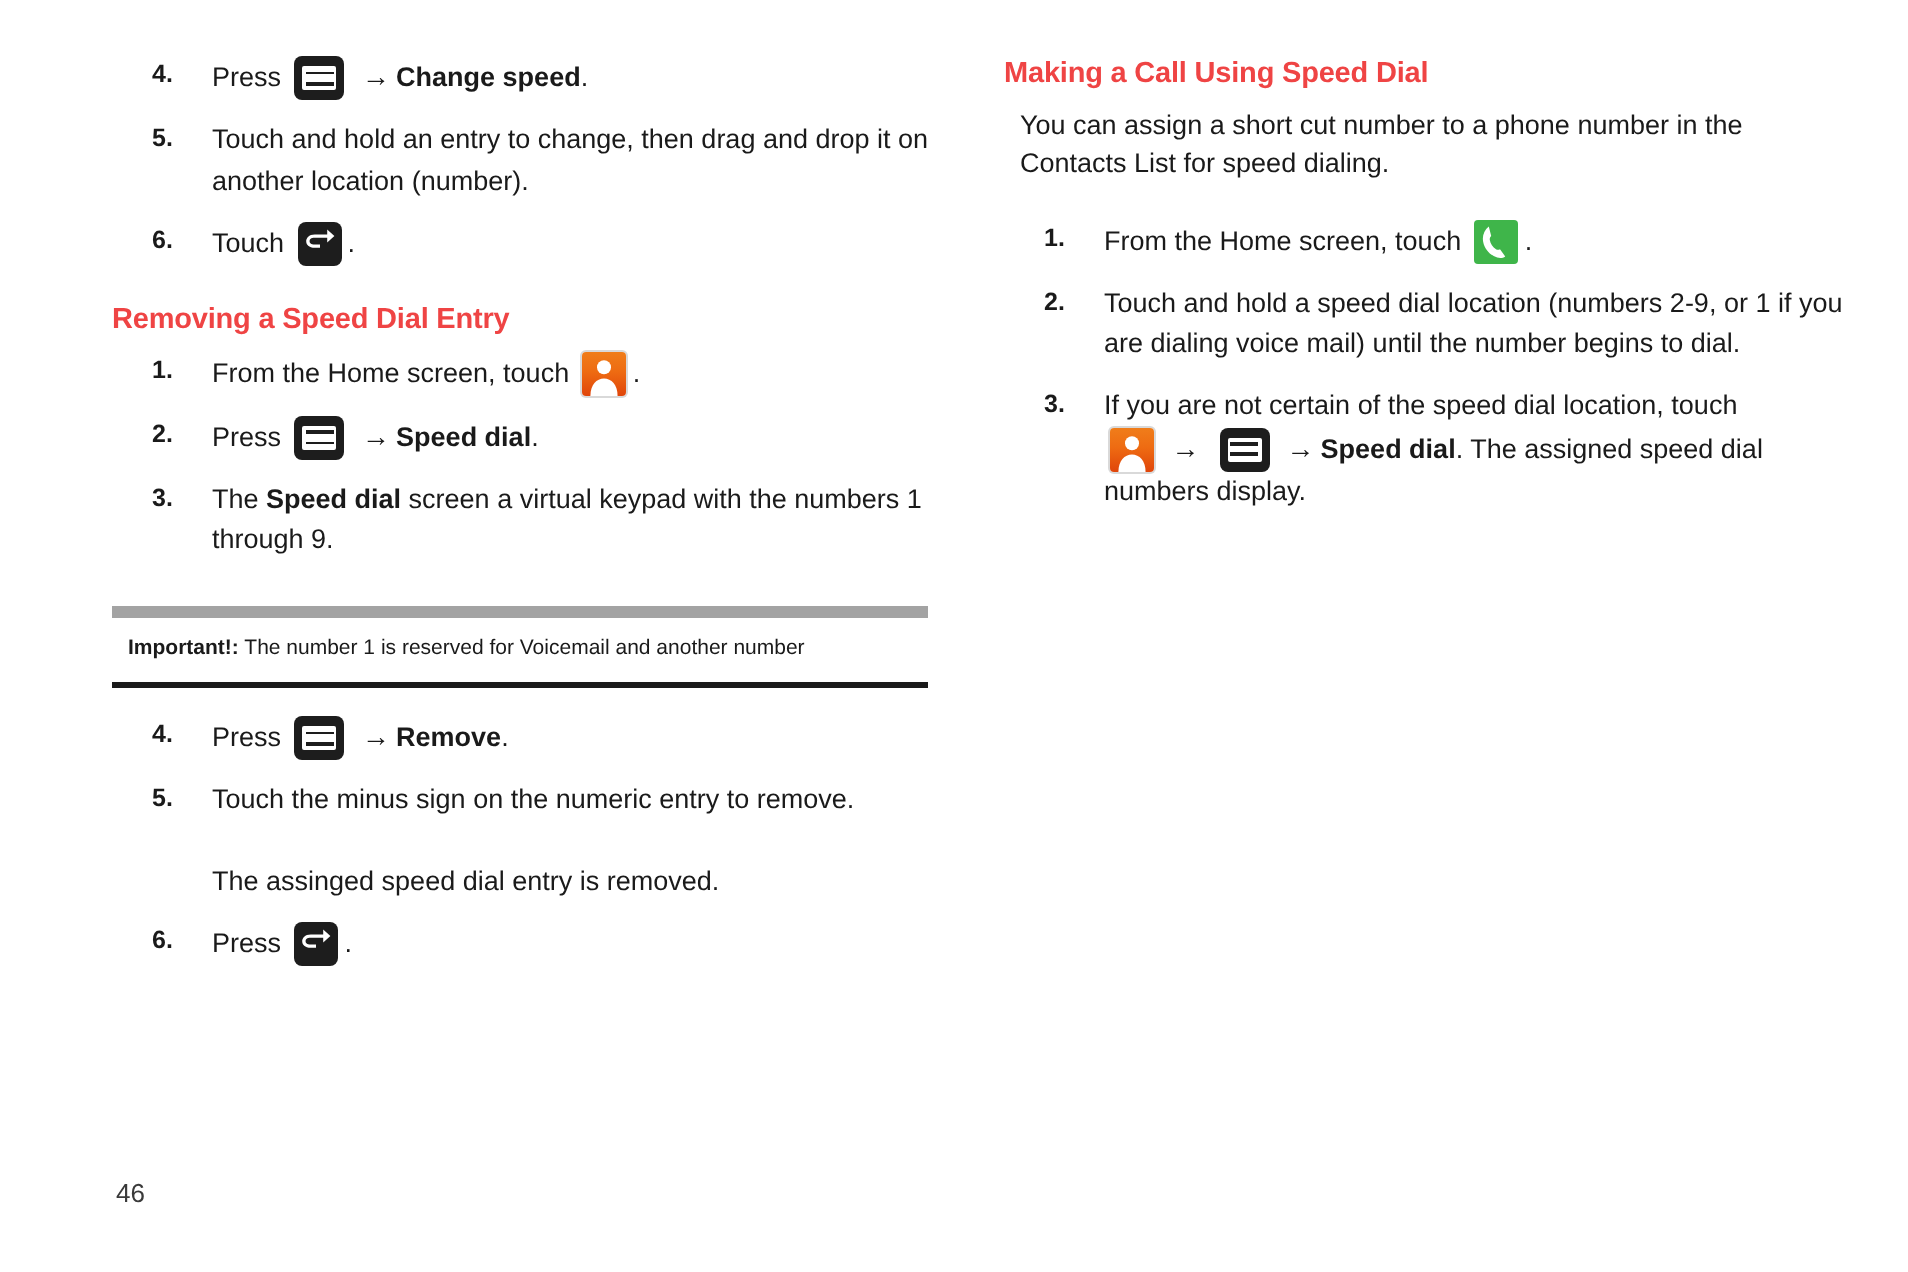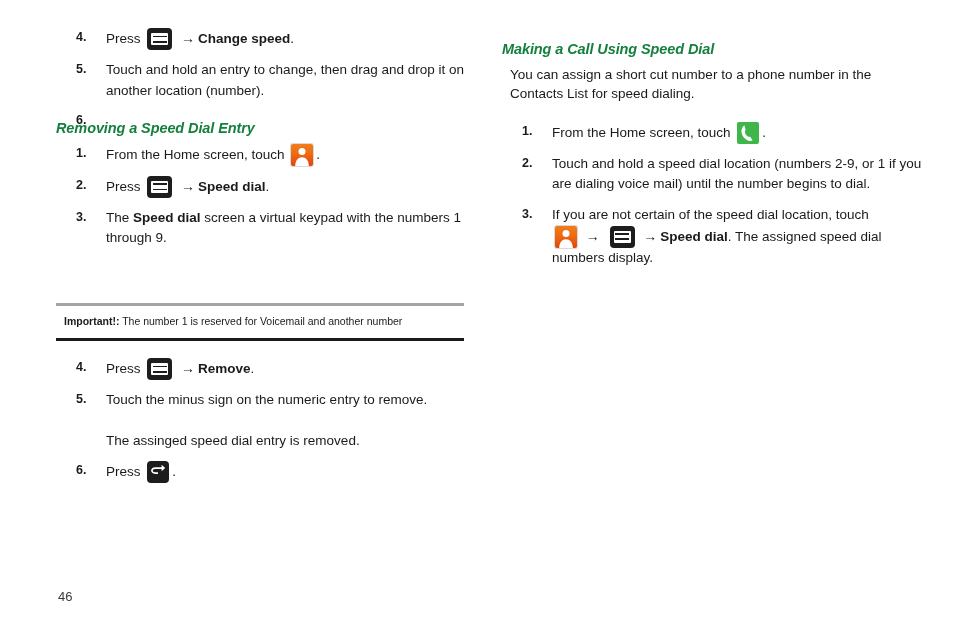--- a/index.html
+++ b/index.html
@@ -27,26 +27,25 @@
   .col {
     position: absolute;
     top: 28px;
     width: 410px;
   }
   .col-left  { left: 56px; }
   .col-right { left: 502px; width: 420px; }
 
   
   .section-heading {
-    font-style: italic;
     font-weight: bold;
     font-size: 14.5px;
-    color: #15803d;
+    color: #ef4444;
     letter-spacing: -0.1px;
-    margin: 12px 0 6px 0;
+    margin: 0 0 6px 0;
     line-height: 1.3;
   }
   .heading-spacer-top { margin-top: 18px; }
 
   
   .body-para {
     font-size: 13.5px;
     line-height: 1.45;
     margin: 0 0 18px 0;
     padding-left: 8px;
@@ -161,21 +160,21 @@
     margin: 0 3px 0 2px;
     vertical-align: 0px;
   }
 
   
   .note-box {
     position: absolute;
     left: 56px;
     top: 303px;
     width: 408px;
-    border-top: 3px solid #a3a3a3;
+    border-top: 6px solid #a3a3a3;
     border-bottom: 3px solid #1a1a1a;
     padding: 9px 0 9px 0;
     box-sizing: border-box;
   }
   .note-inner {
     font-size: 10.5px;
     line-height: 1.32;
     padding: 0 8px 0 8px;
     text-indent: 0;
   }
@@ -223,20 +222,28 @@
         </span>
       </li>
 
       <li class="step">
         <span class="step-num">5.</span>
         <span class="step-text">Touch and hold an entry to change, then drag and drop it on another location (number).</span>
       </li>
 
       <li class="step">
         <span class="step-num">6.</span>
+        <span class="step-text">
+          <span>Touch</span>
+          <span class="icon icon-back">
+            <svg width="18" height="18" viewBox="0 0 18 18" aria-hidden="true">
+              <path d="M12.6 4.2 L6.4 4.2 C3.4 4.2 2.1 6.0 2.1 7.6 C2.1 9.2 3.4 10.9 6.4 10.9 L9.0 10.9 L9.0 9.3 L6.4 9.3 C4.4 9.3 3.8 8.5 3.8 7.6 C3.8 6.7 4.4 5.9 6.4 5.9 L12.6 5.9 L12.6 8.3 L16.2 5.05 L12.6 1.8 Z" fill="#ffffff"></path>
+            </svg>
+          </span><span>.</span>
+        </span>
       </li>
     </ol>
 
     <div class="section-heading heading-spacer-top">Removing a Speed Dial Entry</div>
 
     <ol class="steps">
 
       <li class="step">
         <span class="step-num">1.</span>
         <span class="step-text">

